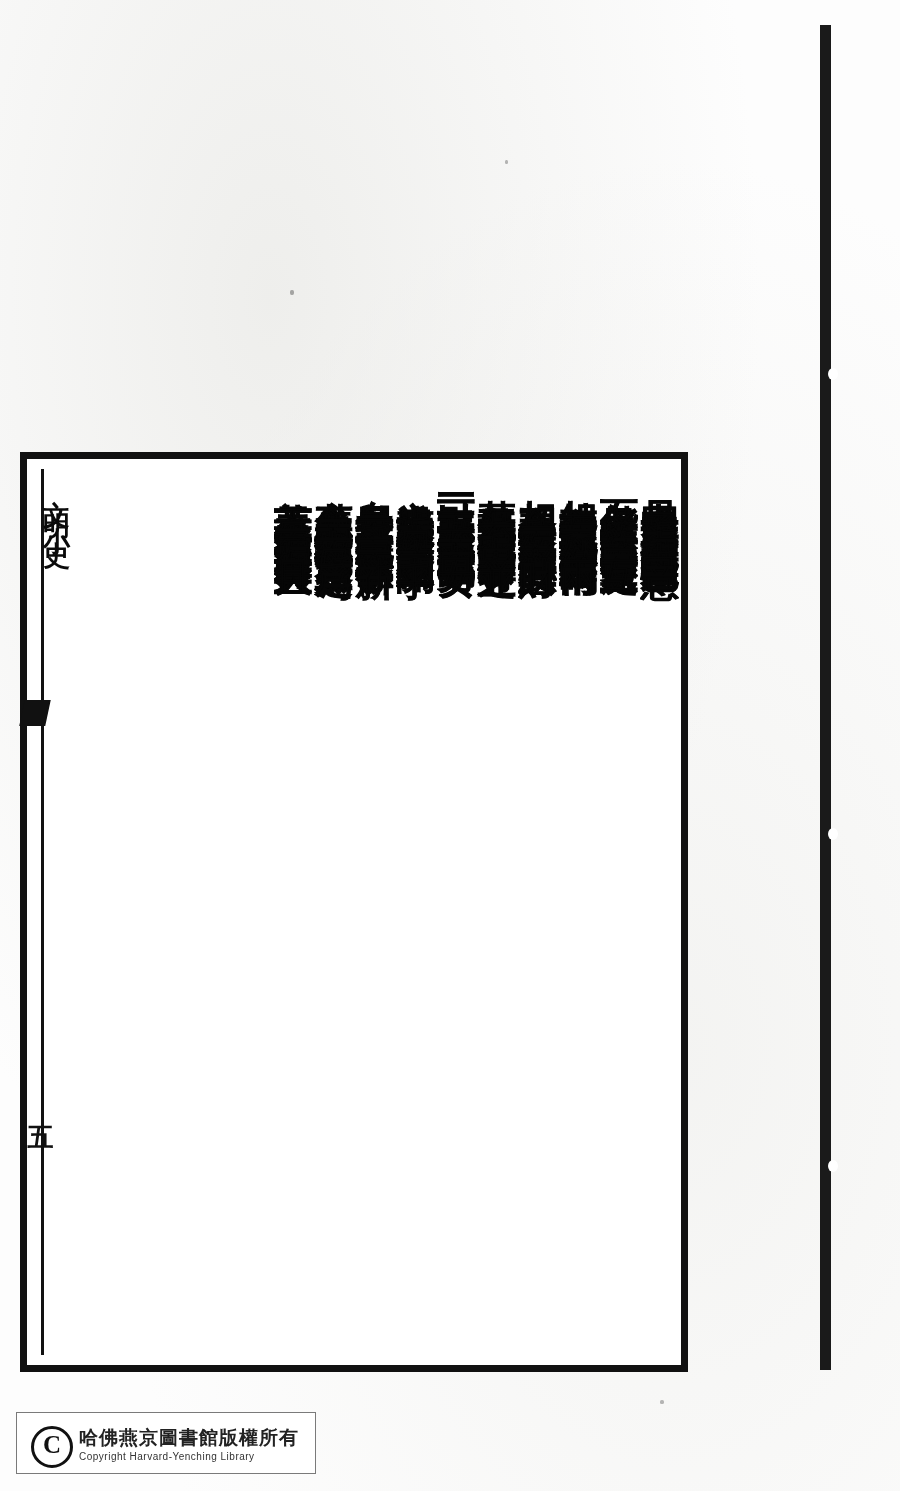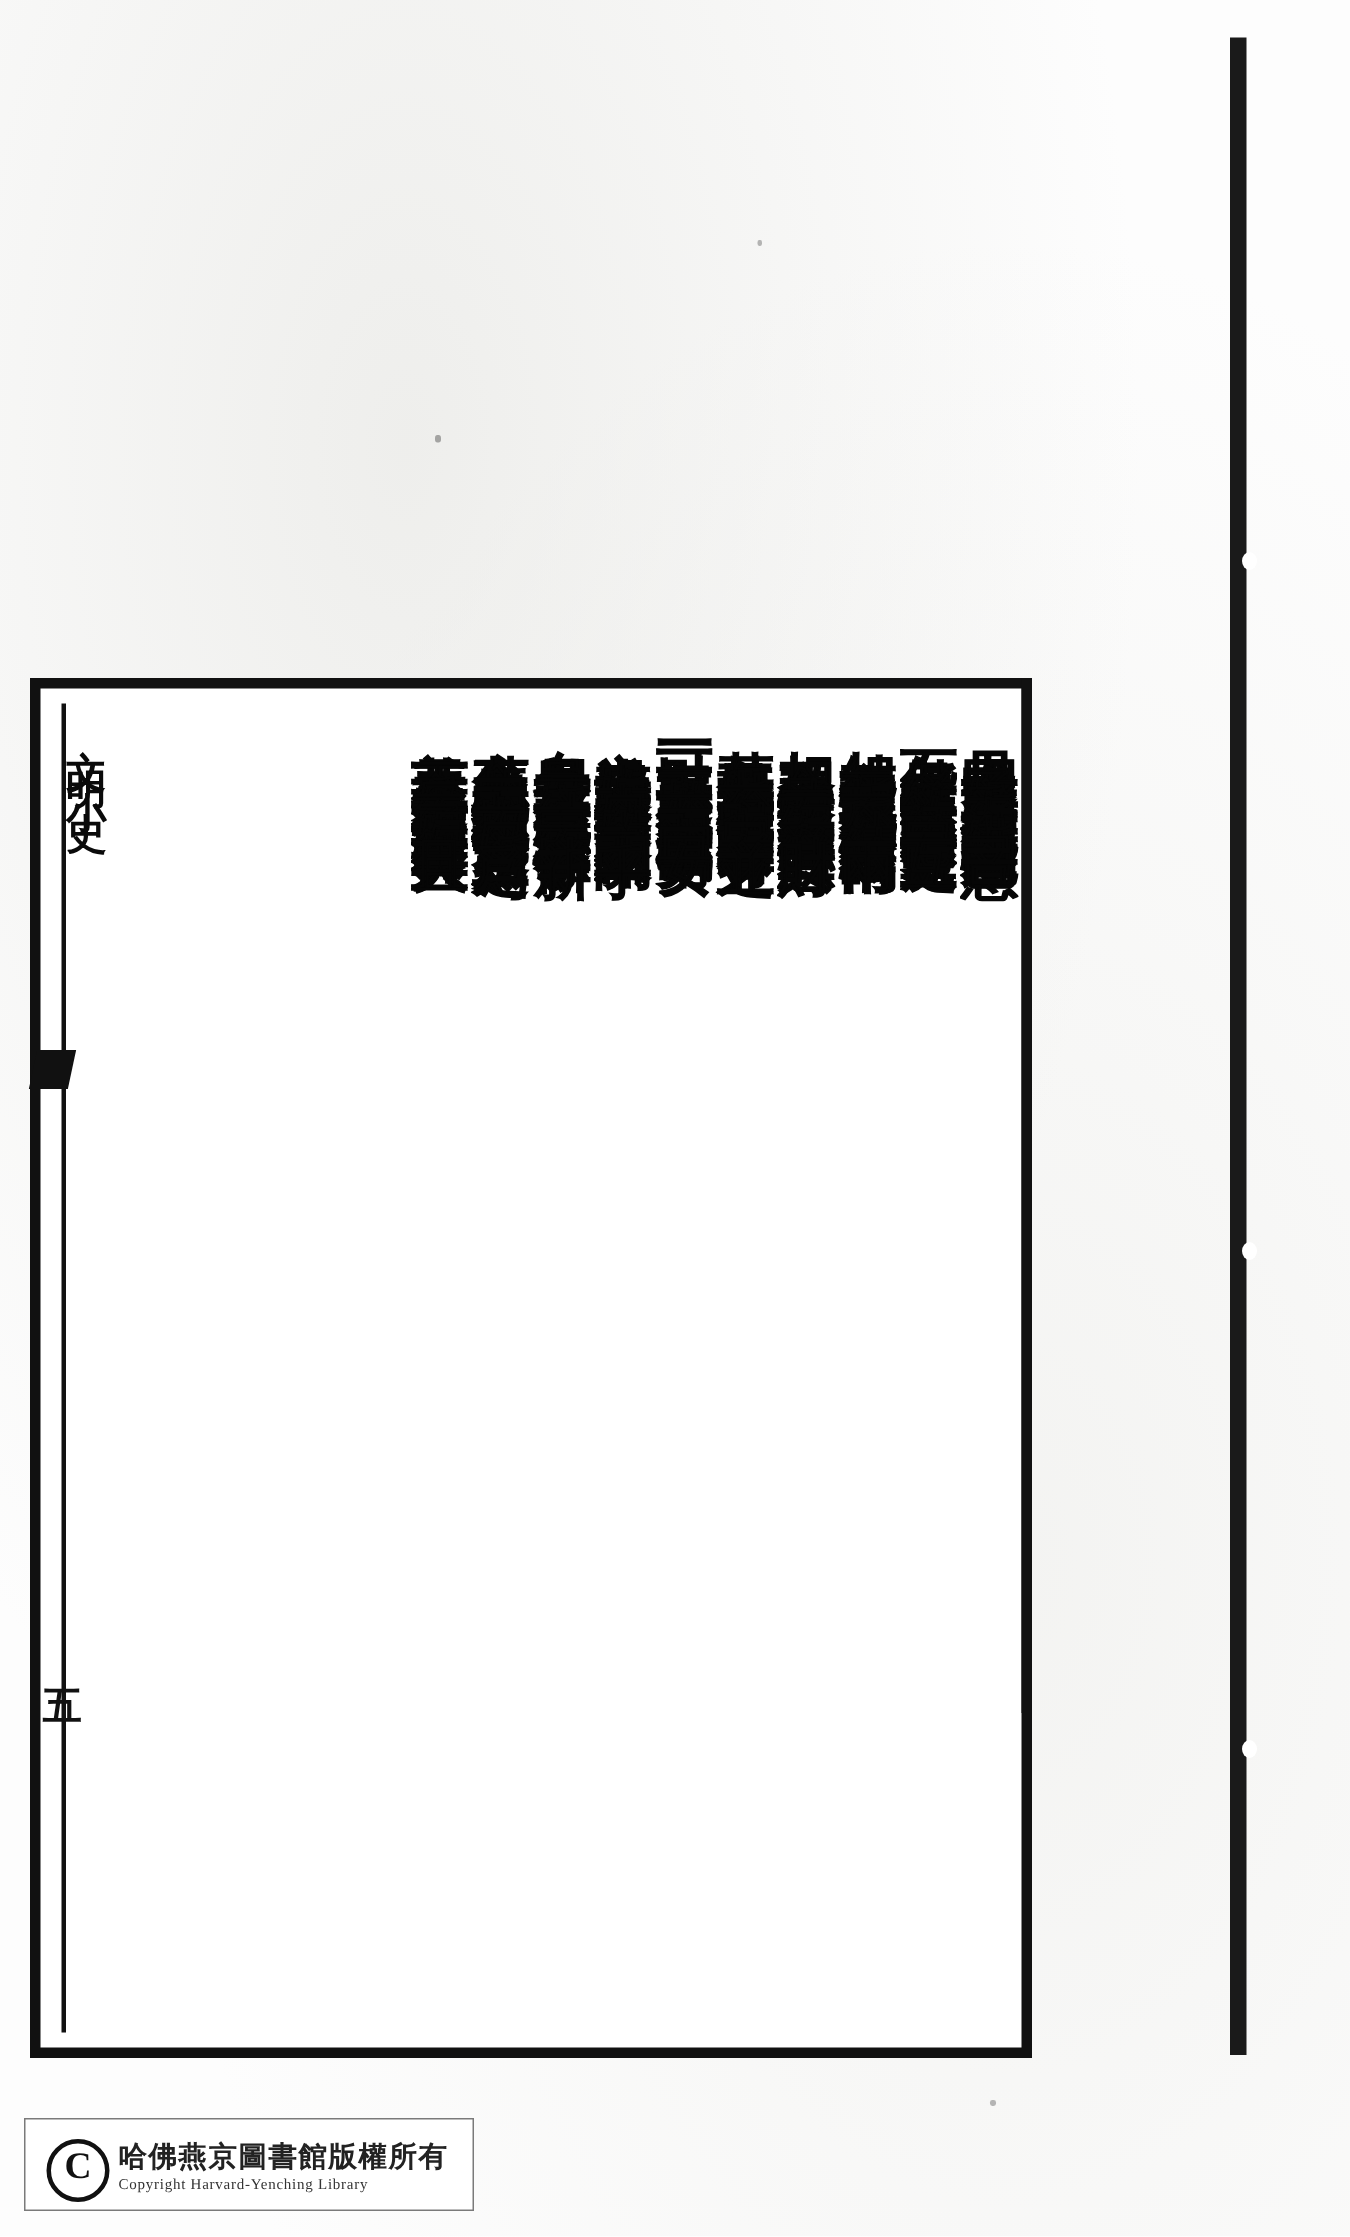--- a/index.html
+++ b/index.html
@@ -184,21 +184,21 @@
     letter-spacing: 1px;
     font-family: "DejaVu Sans", sans-serif;
   }
   .stamp-en {
     position: absolute;
     left: 62px;
     top: 38px;
     font-size: 10px;
     color: #333;
     letter-spacing: 0.5px;
-    font-family: Liberation Serif, serif;
+    font-family: Liberation Sans, sans-serif;
   }
 
   
   .speck {
     position: absolute;
     background: #1b1b1b;
     border-radius: 40%;
   }
 </style>
 </head>

